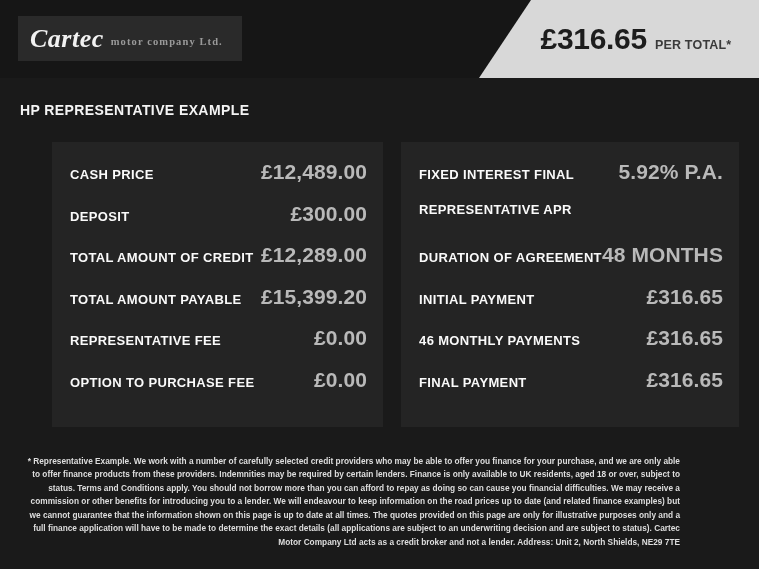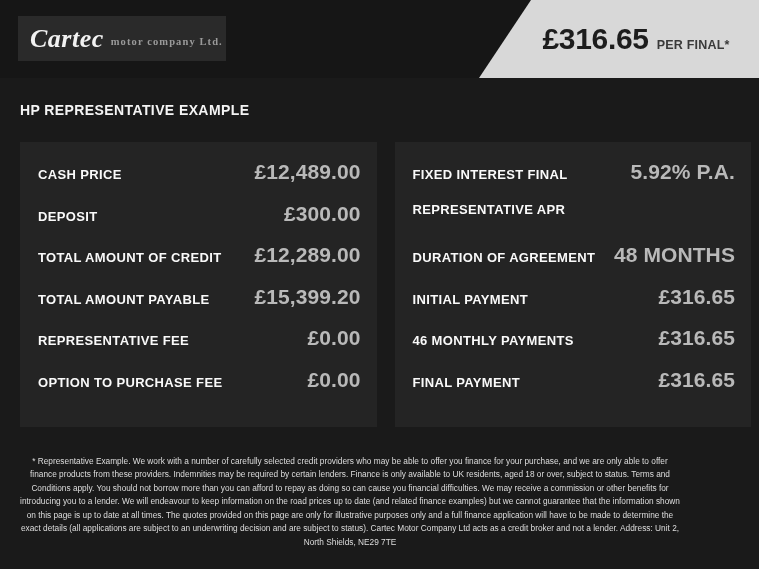--- a/index.html
+++ b/index.html
@@ -18,21 +18,21 @@
     position: relative;
     width: 759px;
     height: 78px;
     background: #161616;
     overflow: hidden;
   }
   .logo-box {
     position: absolute;
     left: 18px;
     top: 16px;
-    width: 208px;
+    width: 224px;
     height: 45px;
     background: #2a2a2a;
     display: flex;
     align-items: center;
     padding-left: 12px;
   }
   .logo-main {
     font-family: "Liberation Serif", serif;
     font-size: 26px;
     font-weight: bold;
@@ -86,21 +86,22 @@
     font-size: 14px;
     font-weight: bold;
     letter-spacing: 0.4px;
     color: #f4f4f4;
   }
 
   
   .tables {
     display: flex;
     gap: 18px;
-    padding: 24px 8px 0 20px;
+    padding: 24px 20px 0 20px;
+    margin-left: 32px;
   }
   .panel {
     flex: 1 1 0;
     background: #242424;
     padding: 18px 16px 18px 18px;
   }
   .row {
     display: flex;
     align-items: baseline;
     justify-content: space-between;
@@ -120,39 +121,39 @@
     letter-spacing: 0.1px;
     white-space: nowrap;
   }
 
   
   .disclaimer {
     margin: 28px 20px 0 20px;
     font-size: 8.3px;
     line-height: 1.62;
     color: #dedede;
-    text-align: center;
+    text-align: right;
     max-width: 660px;
-    font-weight: normal;
+    font-weight: bold;
   }
 </style>
 </head>
 <body>
 
 <div class="header">
 
   <div class="logo-box">
     <span class="logo-main">Cartec</span>
     <span class="logo-sub">motor company Ltd.</span>
   </div>
 
   <div class="price-panel">
     <div class="price-inner">
       <span class="price-amount">£316.65</span>
-      <span class="price-per">PER FINAL*</span>
+      <span class="price-per">PER TOTAL*</span>
     </div>
   </div>
 
 </div>
 
 <div class="section-title">HP REPRESENTATIVE EXAMPLE</div>
 
 <div class="tables">
 
   <div class="panel">

